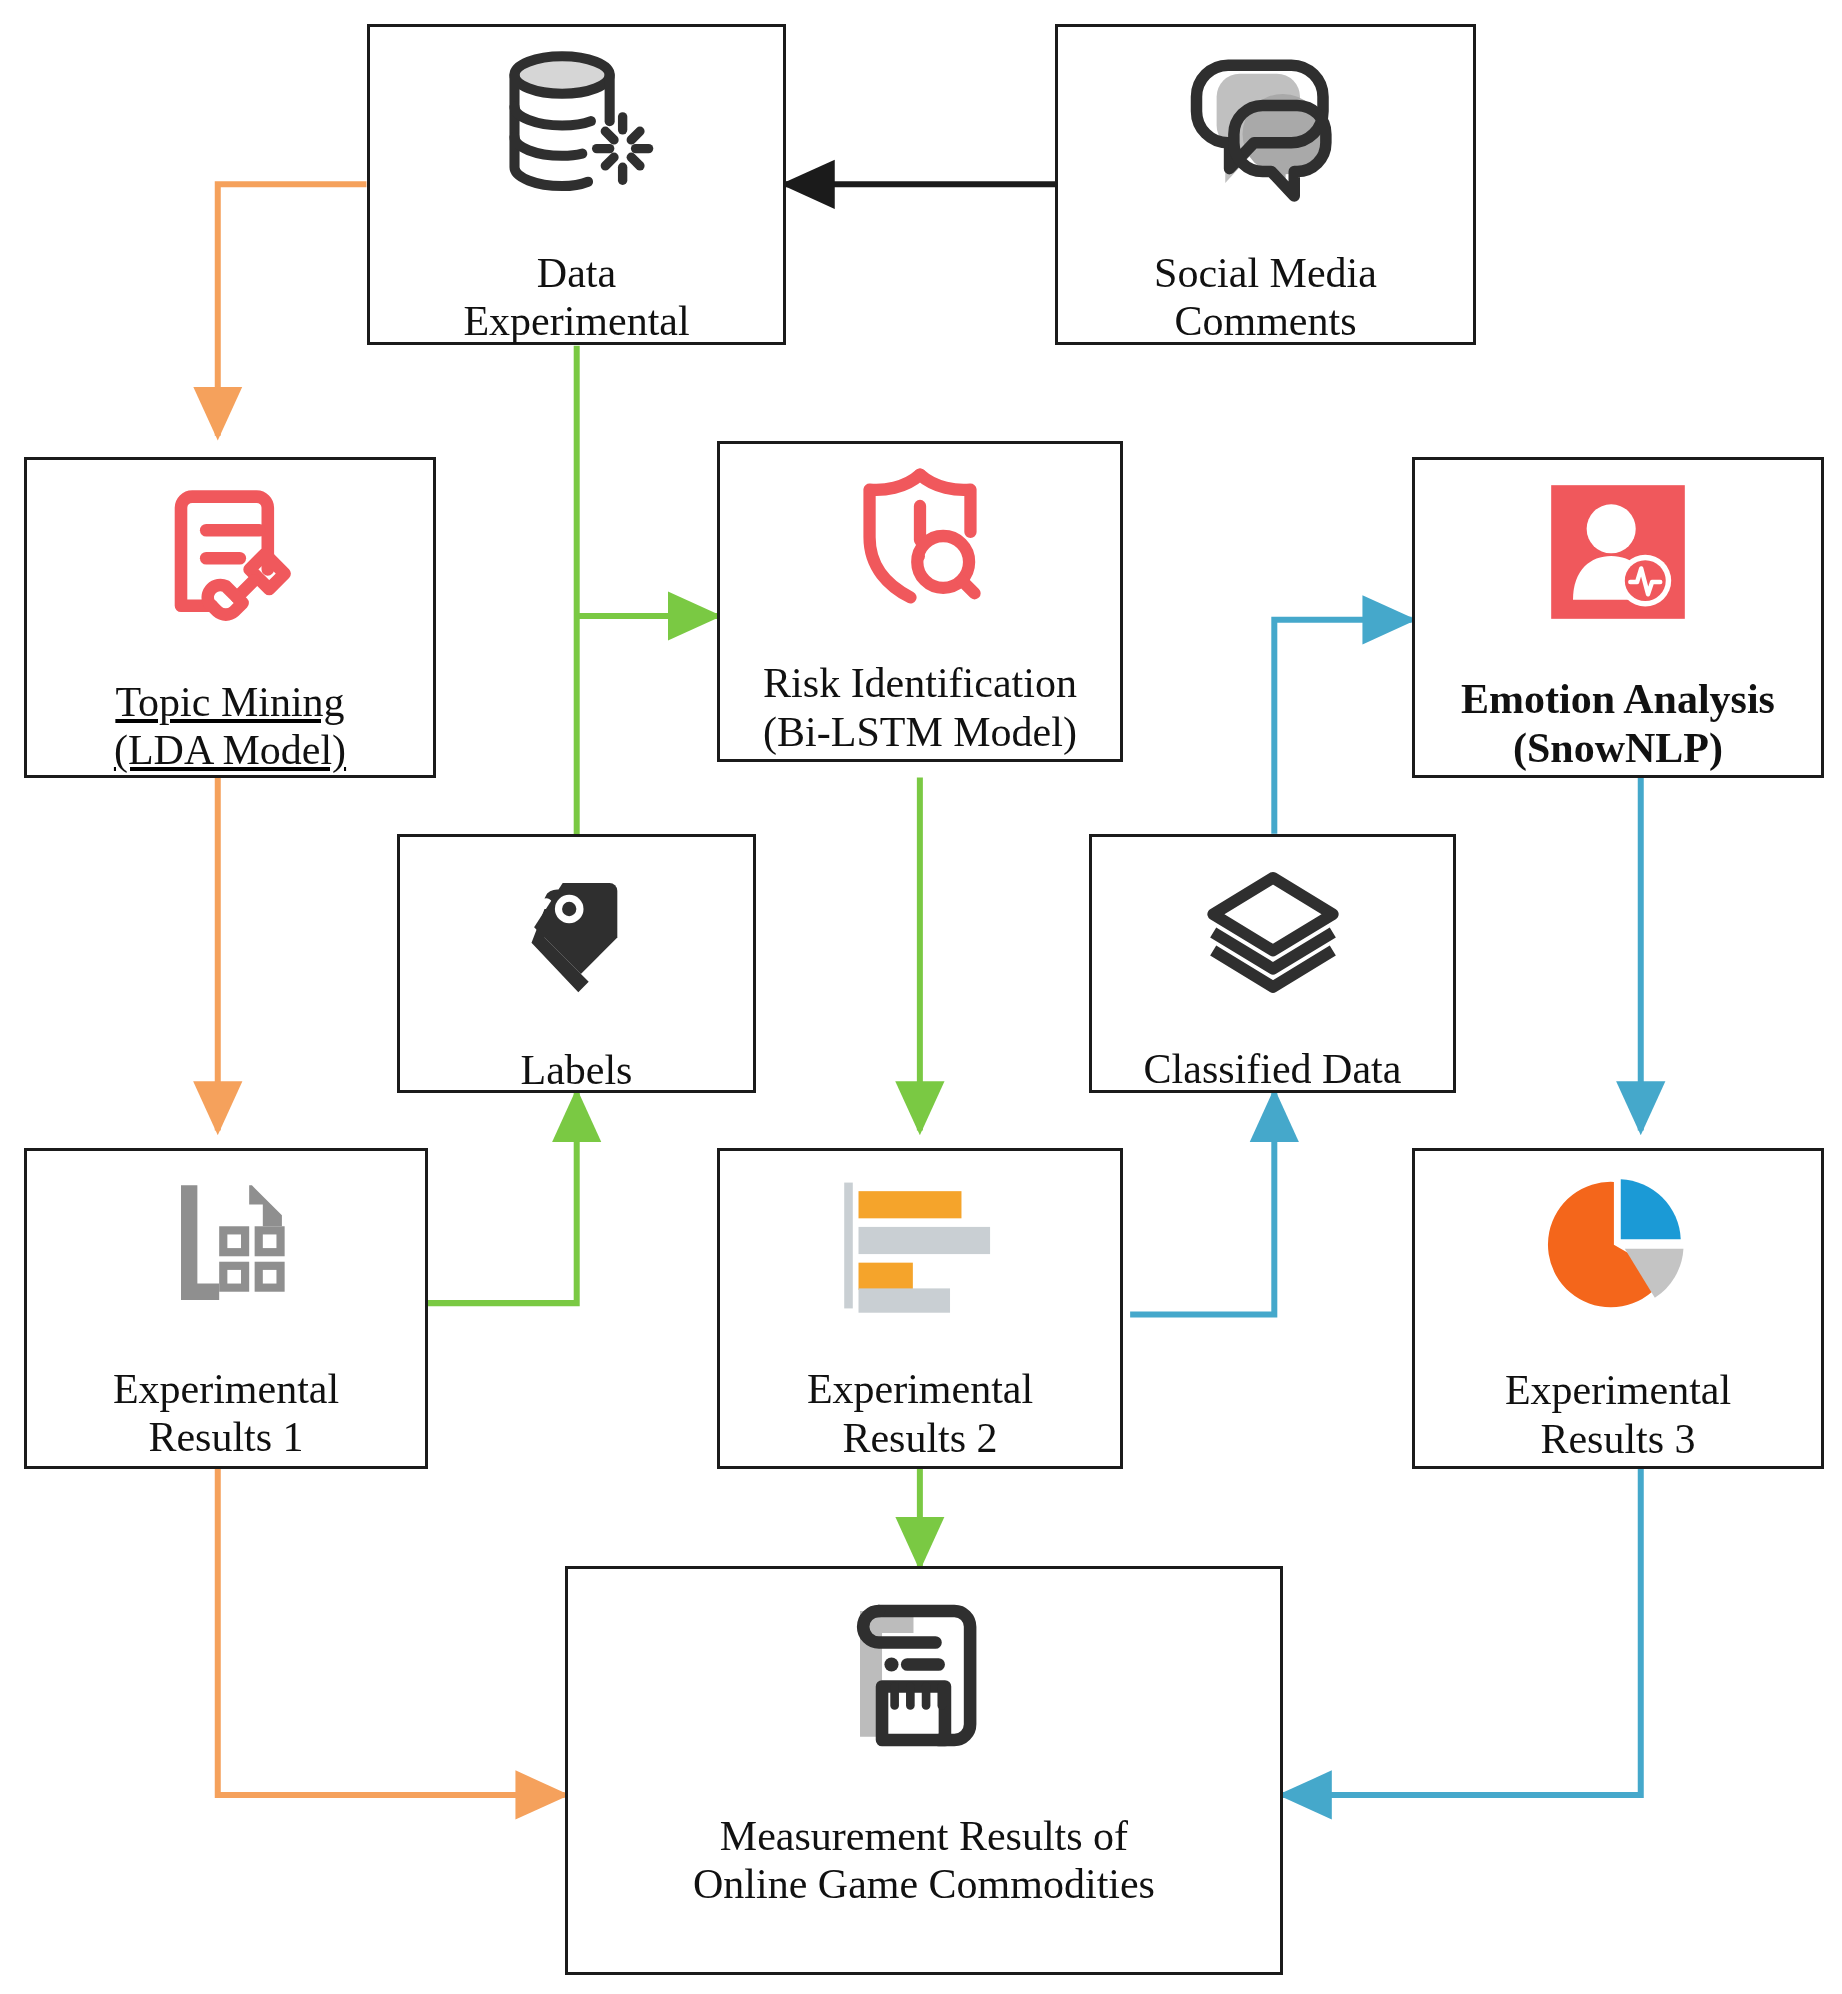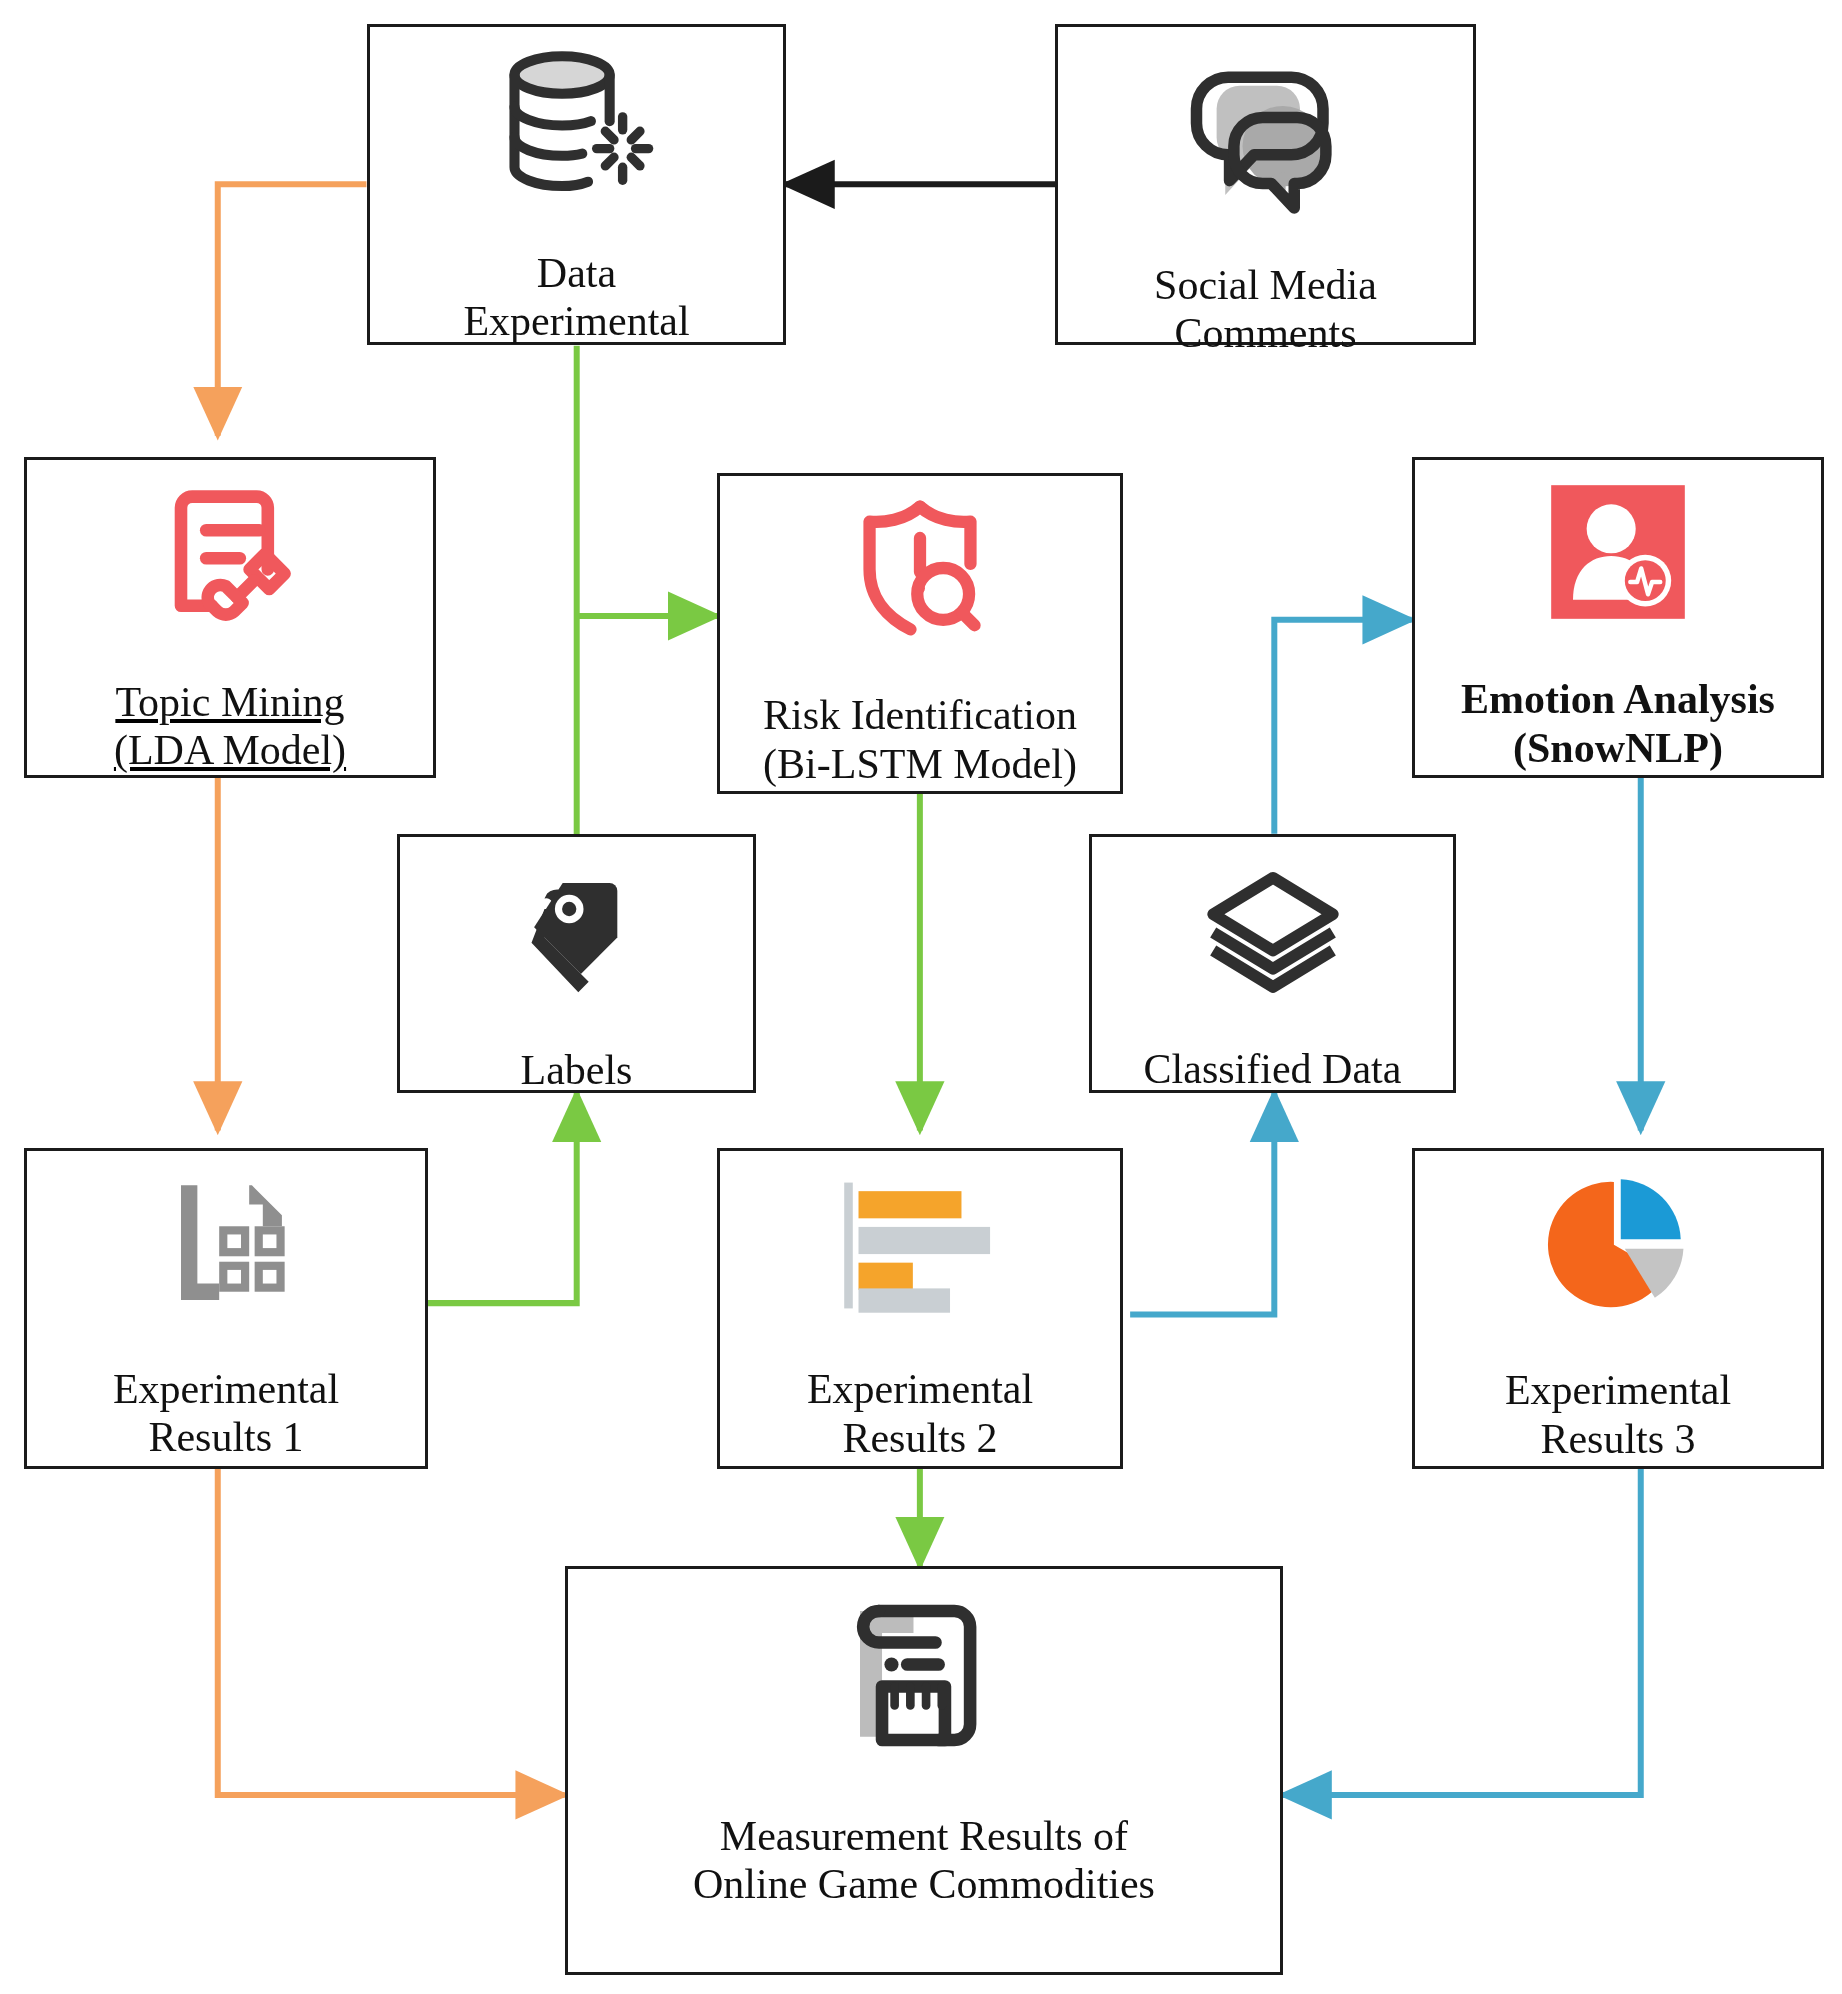--- a/index.html
+++ b/index.html
@@ -81,21 +81,21 @@
           <line x1="86" y1="65" x2="80" y2="59"></line>
         </g>
       </svg>
     </div>
     <div class="cap" style="font-size:42px;margin-top:1.5px;">
       <span class="cap-l1">Data</span>
       <span class="cap-l2">Experimental</span>
     </div>
   </div>
 
-  <div class="node" style="left:1055px;top:24px;width:421px;height:321px;padding-top:30px;">
+  <div class="node" style="left:1055px;top:24px;width:421px;height:321px;padding-top:18px;">
     <div class="ico" style="width:173px;height:161px;">
       <svg viewBox="0 0 120 112" width="173" height="161">
         <g fill="#c0c0c0">
           <rect x="26" y="20" width="58" height="52" rx="16"></rect>
           <path d="M32,66 L32,96 L54,72 Z"></path>
           <circle cx="72" cy="62" r="28" fill="#a9a9a9"></circle>
           <path d="M74,80 L74,104 L58,84 Z" fill="#a9a9a9"></path>
         </g>
         <g fill="none" stroke="#2f2f2f" stroke-width="8" stroke-linejoin="round" stroke-linecap="round">
           <path d="M44,14 h22 a22,22 0 0 1 22,22 v10 a22,22 0 0 1 -22,22 h-26 l-17,18 v-18 h-1 a22,22 0 0 1 -22,-22 v-10 a22,22 0 0 1 22,-22 z" transform="translate(12,0)"></path>
@@ -123,21 +123,21 @@
           <path d="M60,86 l-8,-8 a9,9 0 0 0 -12,12 l6,6 a9,9 0 0 0 12,0 l6,-6 z"></path>
         </g>
       </svg>
     </div>
     <div class="cap" style="font-size:42px;margin-top:6px;">
       <span class="cap-l1">Topic Mining</span>
       <span class="cap-l2">(LDA Model)</span>
     </div>
   </div>
 
-  <div class="node" style="left:717px;top:473px;width:406px;height:321px;padding-top:16.5px;">
+  <div class="node" style="left:717px;top:441px;width:406px;height:321px;padding-top:16.5px;">
     <div class="ico" style="width:154px;height:150px;">
       <svg viewBox="0 0 110 110" width="154" height="150">
         <g fill="none" stroke="#f0585c" stroke-width="9" stroke-linecap="round" stroke-linejoin="round">
           <path d="M55,10 C44,20 28,22 18,21 V56 c0,22 14,36 30,44"></path>
           <path d="M55,10 C66,20 82,22 92,21 V52"></path>
           <line x1="55" y1="33" x2="55" y2="58"></line>
           <circle cx="55" cy="70" r="3.6" fill="#f0585c" stroke="none"></circle>
           <circle cx="72" cy="74" r="19"></circle>
           <line x1="86" y1="88" x2="95" y2="97"></line>
         </g>

